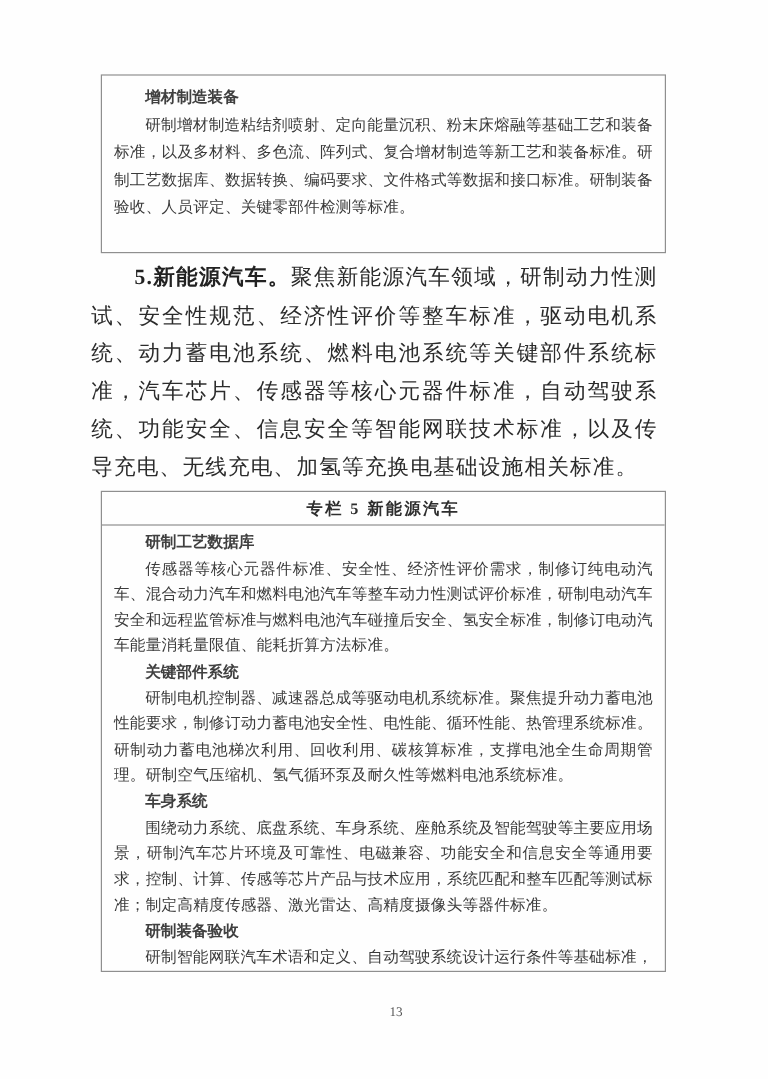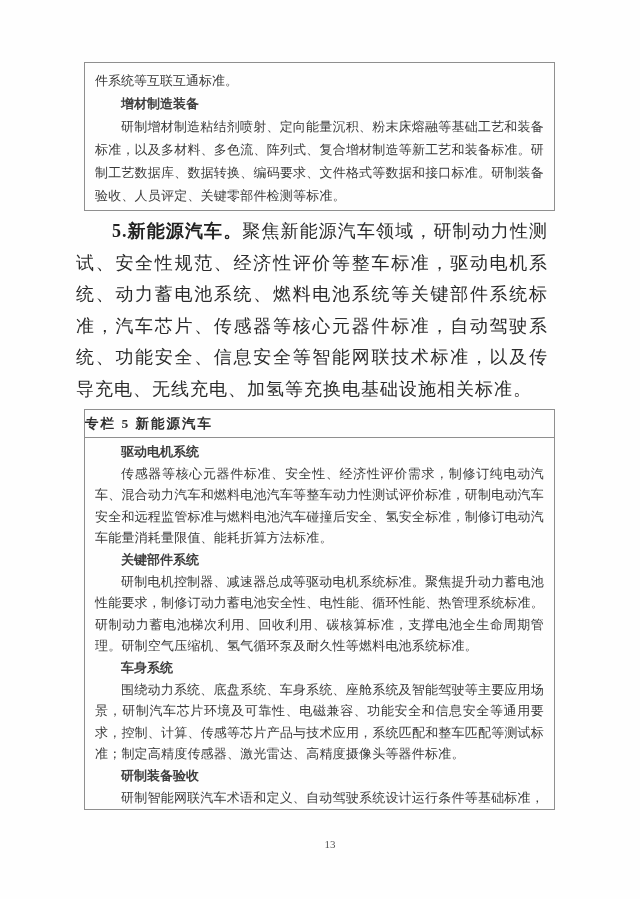--- a/index.html
+++ b/index.html
@@ -50,21 +50,21 @@
   .main-para .lead { font-weight: bold; color: #222; }
   
   .col-box {
     position: absolute; left: 84px; top: 409px;
     width: 471px; height: 401px;
     border: 1px solid #8f8f8f;
     overflow: hidden;
   }
   .col-box-header {
     height: 28px; line-height: 28px;
-    text-align: left;
+    text-align: center;
     font-weight: bold;
     font-size: 13.5px;
     color: #2e2e2e;
     border-bottom: 1px solid #8f8f8f;
     letter-spacing: 2px;
   }
   .col-box-body {
     padding: 3px 10px 0 10px;
     font-size: 13px; line-height: 21.6px;
     color: #3a3a3a;
@@ -78,32 +78,31 @@
     color: #555555;
     margin-left: 10px;
   }
 </style>
 </head>
 <body>
 
 <div class="page">
 
   <div class="cont-box">
-    <div class="box-tail">件系统等互联互通标准。</div>
     <div class="box-sec-title">增材制造装备</div>
     <div class="box-sec-body">研制增材制造粘结剂喷射、定向能量沉积、粉末床熔融等基础工艺和装备标准，以及多材料、多色流、阵列式、复合增材制造等新工艺和装备标准。研制工艺数据库、数据转换、编码要求、文件格式等数据和接口标准。研制装备验收、人员评定、关键零部件检测等标准。</div>
   </div>
 
   <p class="main-para"><span class="lead">5.新能源汽车。</span><span>聚焦新能源汽车领域，研制动力性测试、安全性规范、经济性评价等整车标准，驱动电机系统、动力蓄电池系统、燃料电池系统等关键部件系统标准，汽车芯片、传感器等核心元器件标准，自动驾驶系统、功能安全、信息安全等智能网联技术标准，以及传导充电、无线充电、加氢等充换电基础设施相关标准。</span></p>
 
   <div class="col-box">
     <div class="col-box-header">专栏 5  新能源汽车</div>
     <div class="col-box-body">
 
-      <div class="box-sec-title">驱动电机系统</div>
+      <div class="box-sec-title">研制工艺数据库</div>
       <div class="box-sec-body">传感器等核心元器件标准、安全性、经济性评价需求，制修订纯电动汽车、混合动力汽车和燃料电池汽车等整车动力性测试评价标准，研制电动汽车安全和远程监管标准与燃料电池汽车碰撞后安全、氢安全标准，制修订电动汽车能量消耗量限值、能耗折算方法标准。</div>
 
       <div class="box-sec-title">关键部件系统</div>
       <div class="box-sec-body">研制电机控制器、减速器总成等驱动电机系统标准。聚焦提升动力蓄电池性能要求，制修订动力蓄电池安全性、电性能、循环性能、热管理系统标准。研制动力蓄电池梯次利用、回收利用、碳核算标准，支撑电池全生命周期管理。研制空气压缩机、氢气循环泵及耐久性等燃料电池系统标准。</div>
 
       <div class="box-sec-title">车身系统</div>
       <div class="box-sec-body">围绕动力系统、底盘系统、车身系统、座舱系统及智能驾驶等主要应用场景，研制汽车芯片环境及可靠性、电磁兼容、功能安全和信息安全等通用要求，控制、计算、传感等芯片产品与技术应用，系统匹配和整车匹配等测试标准；制定高精度传感器、激光雷达、高精度摄像头等器件标准。</div>
 
       <div class="box-sec-title">研制装备验收</div>
       <div class="box-sec-body">研制智能网联汽车术语和定义、自动驾驶系统设计运行条件等基础标准，功</div>

